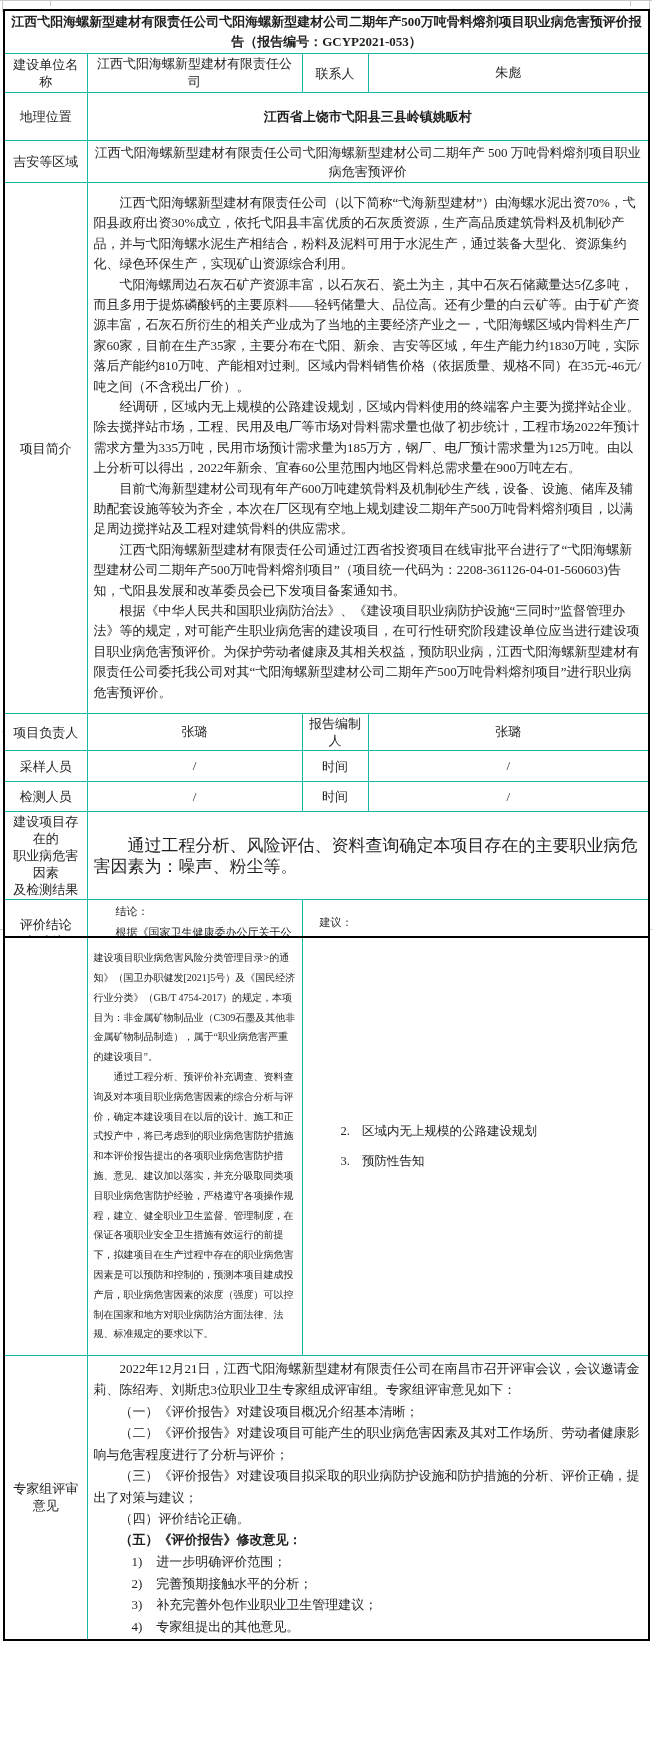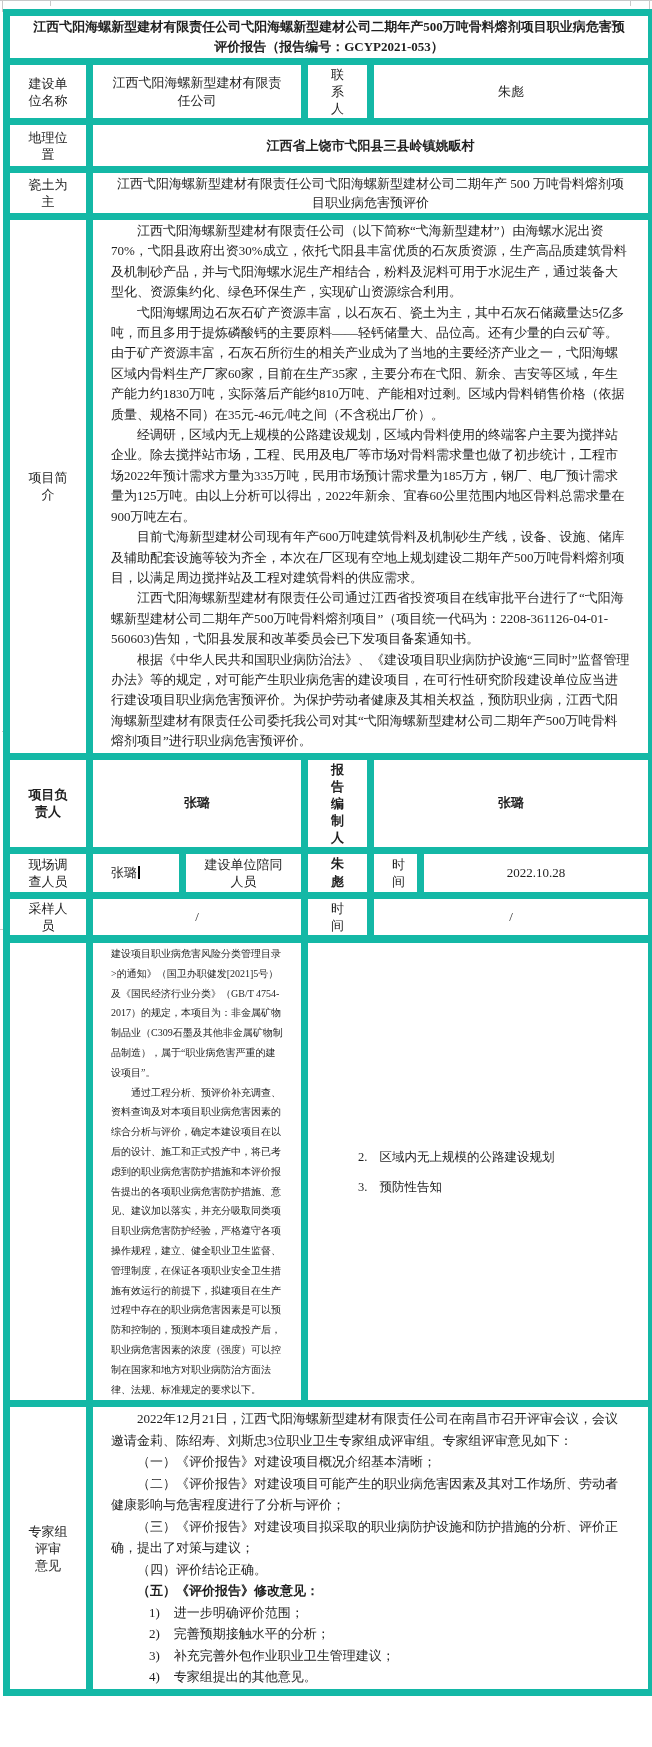--- a/index.html
+++ b/index.html
@@ -15,46 +15,46 @@
     position:absolute;
     left:3px;
     border-collapse:collapse;
     table-layout:fixed;
     width:646px;
     background:#fff;
   }
   #tbl1{top:9px;}
   #tbl2{top:936px;}
   table.doc td{
-    border:7px solid #14b8a6;
-    padding:1px 18px;
+    border:1px solid #14b8a6;
+    padding:1px 6px;
     font-size:13px;
     vertical-align:middle;
     overflow:hidden;
   }
   table.doc{border:2px solid #000;}
   td.lbl{
     text-align:center;
     white-space:pre-line;
     font-size:12.5px;
     line-height:17px;
     padding:1px 2px;
   }
   td.ctr{text-align:center;}
   td.top{vertical-align:top;}
   .r-title{height:42px;}
   .r-title td{
     font-size:15px;font-weight:bold;text-align:center;
     line-height:20px;padding:2px 8px;
   }
   .r2{height:30px;} .r3{height:48px;} .r4{height:42px;}
-  .r5{height:531px;} .r6{height:30px;font-weight:bold;} .r7{height:34px;}
+  .r5{height:531px;} .r6{height:30px;} .r7{height:34px;}
   .r8{height:31px;} .r9{height:30px;} .r10{height:64px;}
   .r11{height:46px;} .ra{height:418px;} .rb{height:285px;}
-  .bold{font-weight:bold;}
+  .bold{font-weight:bold;font-family:Liberation Mono, monospace;}
   .projcell{line-height:19px;}
   .introcell p{
     margin:0;text-indent:2em;
     font-size:13px;line-height:20.4px;
   }
   .introcell{padding:3px 6px;}
   .conc1 p, .sugg1 p{margin:0;font-size:11px;line-height:21px;}
   .conc1 p{text-indent:2em;}
   .sugg1 .hd{text-indent:1em;}
   .concell p{margin:0;font-size:10px;line-height:19.8px;}
@@ -126,21 +126,21 @@
     </tr>
 
     <tr class="r3">
       <td class="lbl">地理位置</td>
       <td colspan="5" class="ctr bold">
         <span>江西省上饶市弋阳县三县岭镇姚畈村</span>
       </td>
     </tr>
 
     <tr class="r4">
-      <td class="lbl">瓷土为主</td>
+      <td class="lbl">吉安等区域</td>
       <td colspan="5" class="ctr projcell">
         <span>江西弋阳海螺新型建材有限责任公司弋阳海螺新型建材公司二期年产 500 万吨骨料熔剂项目职业病危害预评价</span>
       </td>
     </tr>
 
     <tr class="r5">
       <td class="lbl">项目简介</td>
       <td colspan="5" class="top introcell">
         <p>江西弋阳海螺新型建材有限责任公司（以下简称“弋海新型建材”）由海螺水泥出资70%，弋阳县政府出资30%成立，依托弋阳县丰富优质的石灰质资源，生产高品质建筑骨料及机制砂产品，并与弋阳海螺水泥生产相结合，粉料及泥料可用于水泥生产，通过装备大型化、资源集约化、绿色环保生产，实现矿山资源综合利用。</p>
         <p>弋阳海螺周边石灰石矿产资源丰富，以石灰石、瓷土为主，其中石灰石储藏量达5亿多吨，而且多用于提炼磷酸钙的主要原料——轻钙储量大、品位高。还有少量的白云矿等。由于矿产资源丰富，石灰石所衍生的相关产业成为了当地的主要经济产业之一，弋阳海螺区域内骨料生产厂家60家，目前在生产35家，主要分布在弋阳、新余、吉安等区域，年生产能力约1830万吨，实际落后产能约810万吨、产能相对过剩。区域内骨料销售价格（依据质量、规格不同）在35元-46元/吨之间（不含税出厂价）。</p>
@@ -155,34 +155,20 @@
       <td class="lbl">项目负责人</td>
       <td colspan="2" class="ctr">
         <span>张璐</span>
       </td>
       <td class="lbl">报告编制人</td>
       <td colspan="2" class="ctr">
         <span>张璐</span>
       </td>
     </tr>
 
-    <tr class="r7">
-      <td class="lbl">现场调查人员</td>
-      <td>
-        <span>张璐</span><span class="caret"></span>
-      </td>
-      <td class="lbl">建设单位陪同人员</td>
-      <td class="ctr bold">
-        <span>朱彪</span>
-      </td>
-      <td class="lbl">时间</td>
-      <td class="ctr">
-        <span>2022.10.28</span>
-      </td>
-    </tr>
 
     <tr class="r8">
       <td class="lbl">采样人员</td>
       <td colspan="2" class="ctr">
         <span>/</span>
       </td>
       <td class="lbl">时间</td>
       <td colspan="2" class="ctr">
         <span>/</span>
       </td>

